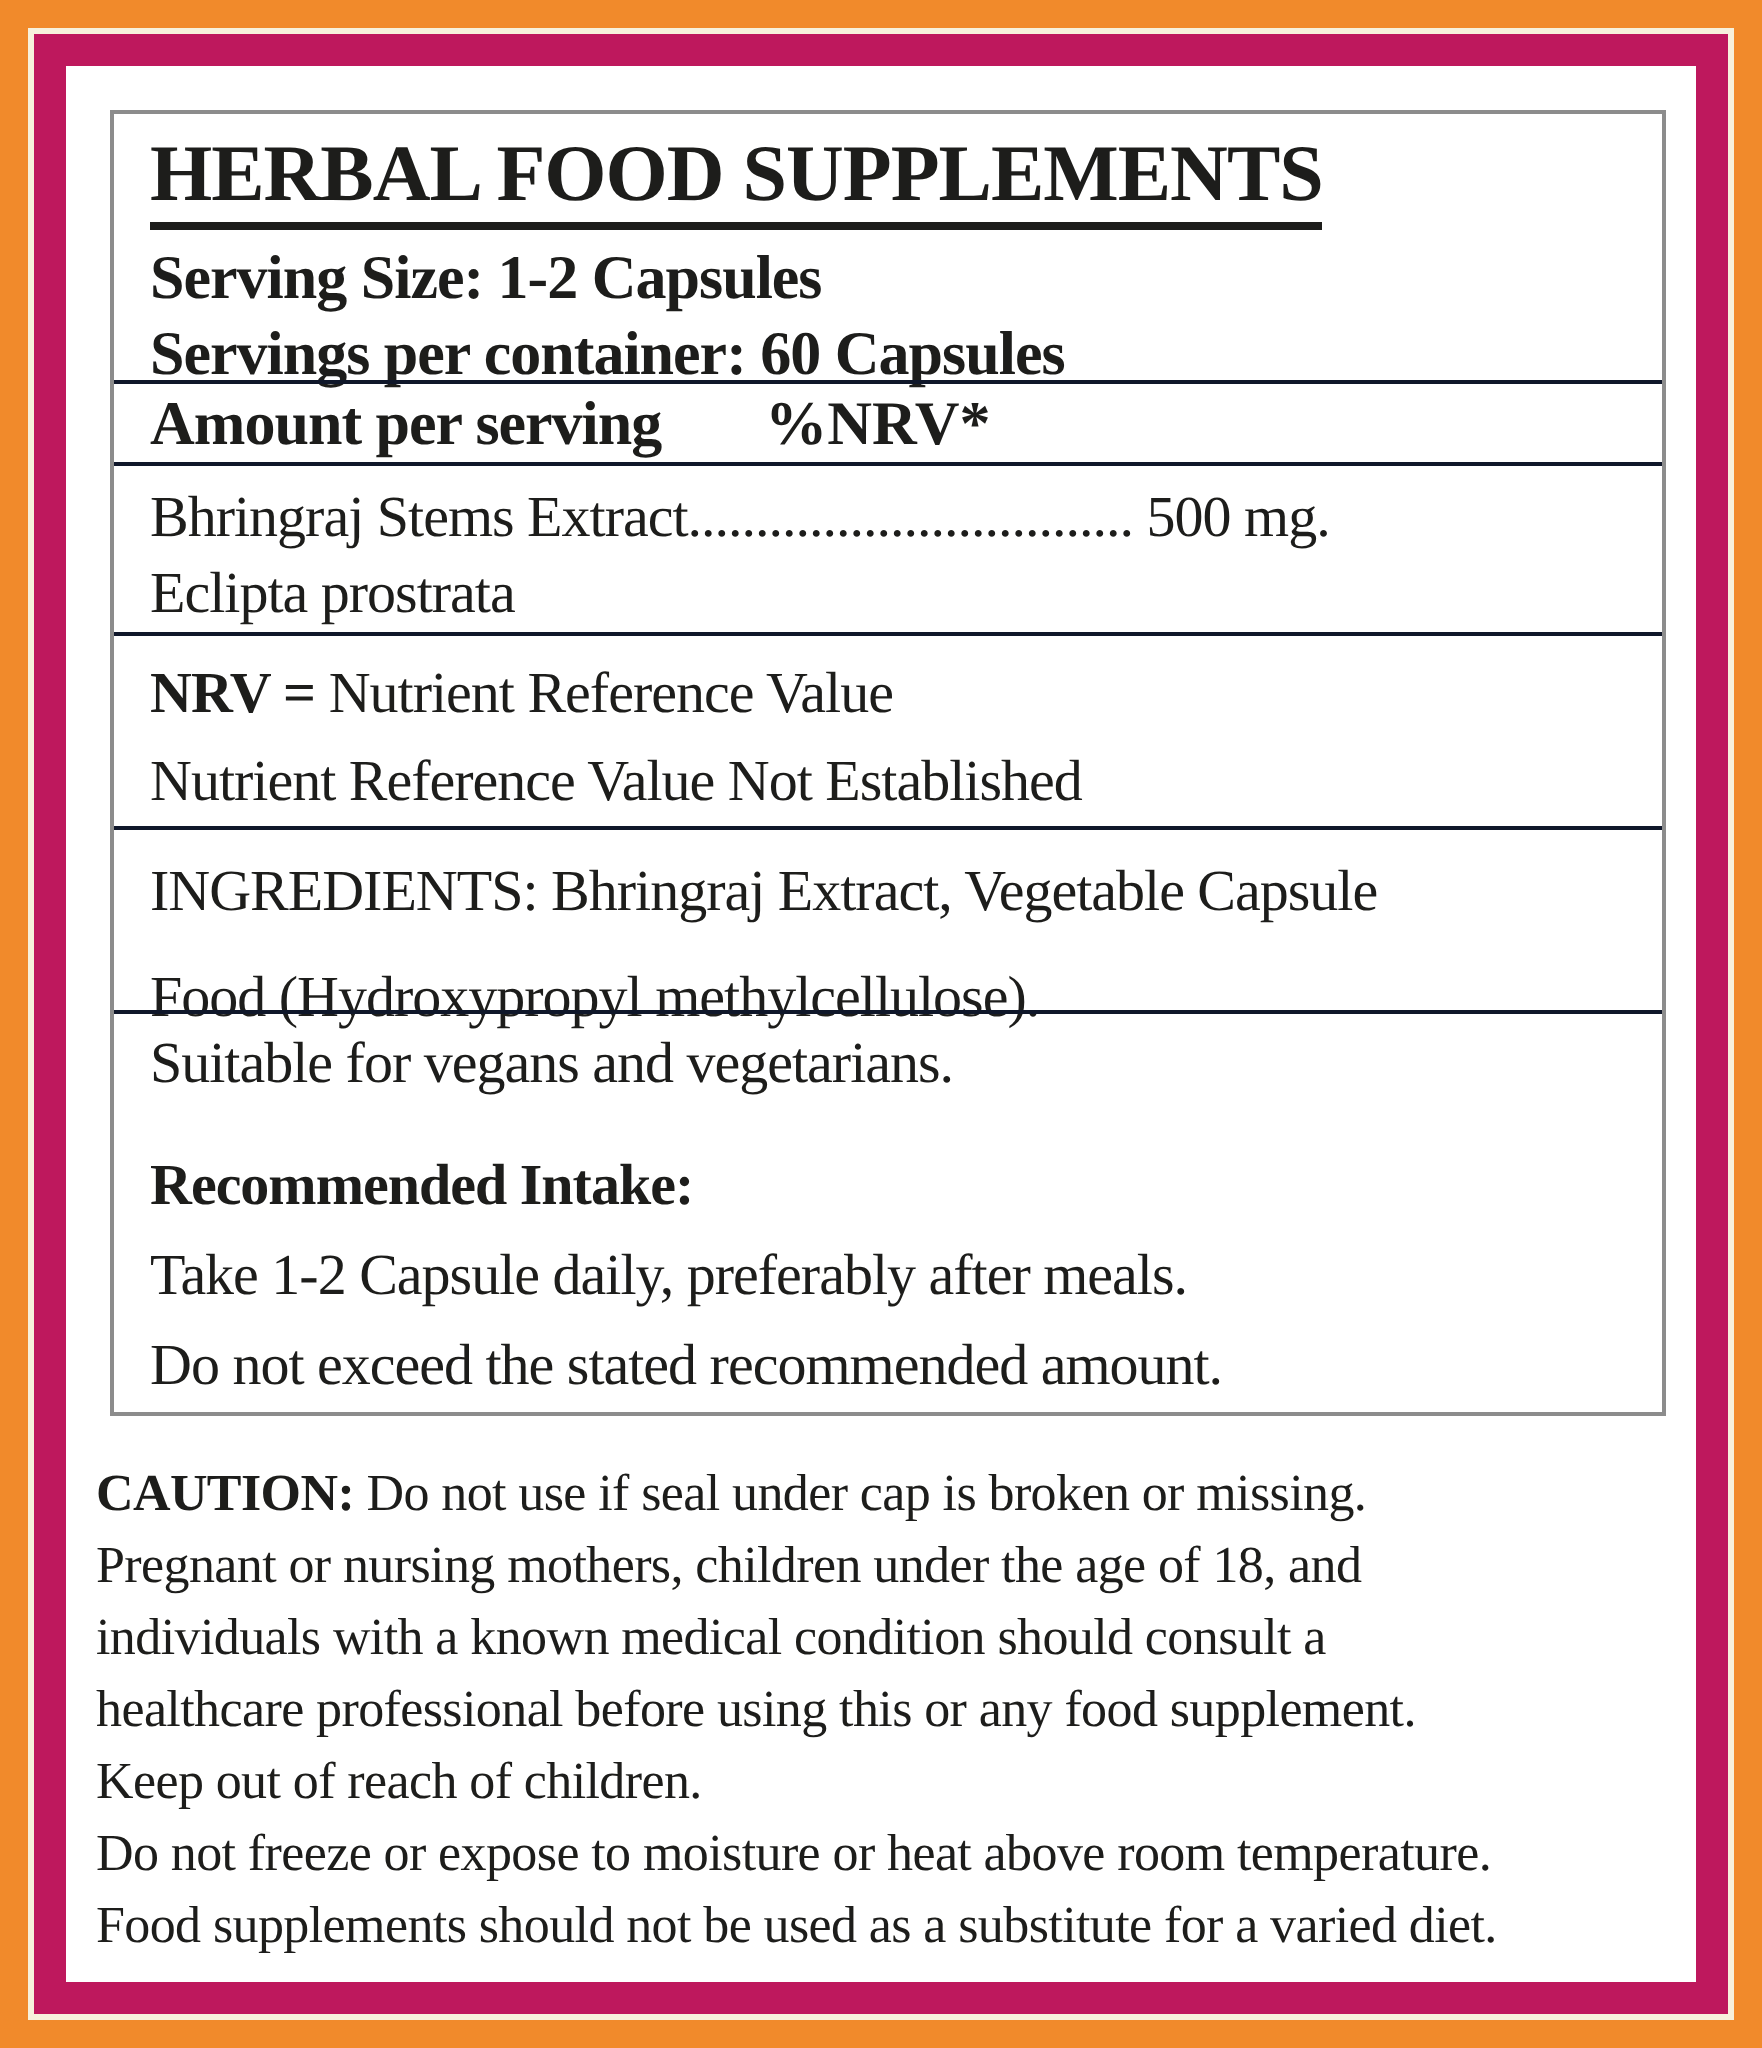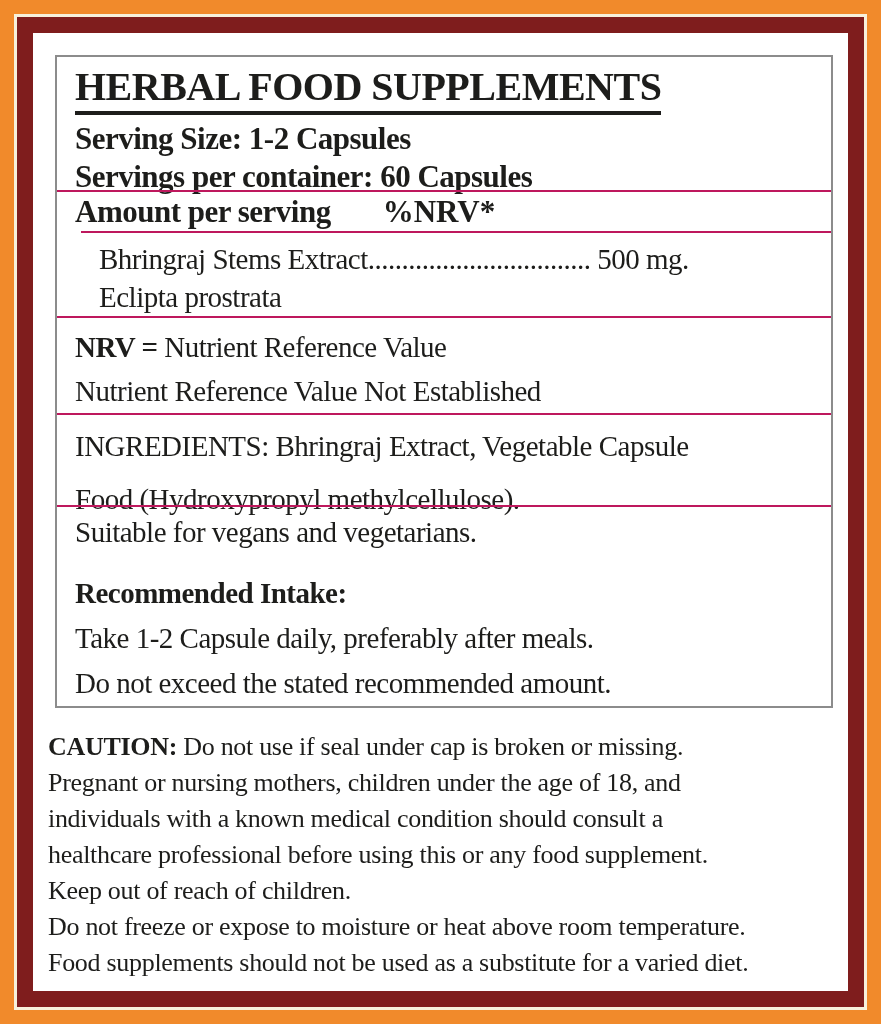--- a/index.html
+++ b/index.html
@@ -17,21 +17,21 @@
 
   
   .label-box {
     position: absolute;
     left: 22px; top: 22px;
     width: 778px; height: 653px;
     border: 2px solid #8c8c8c;
     display: flex; flex-direction: column;
     background: #ffffff;
   }
-  .row { border-top: 2px solid #be185d; }
+  .row { border-top: 2px solid #0f172a; }
   .row:first-child { border-top: none; }
 
   .header-block { height: 133px; padding: 8px 0 0 18px; }
   .title {
     display: inline-block;
     font-size: 40px; font-weight: bold;
     letter-spacing: -0.5px;
     line-height: 44px;
     border-bottom: 4px solid #1d1d1b;
     padding-bottom: 2px;
@@ -45,21 +45,21 @@
   .serving-line.first { margin-top: 5px; }
 
   .amount-row {
     height: 50px;
     display: flex; align-items: center;
     padding-left: 18px;
   }
   .amount-left { font-size: 31px; font-weight: bold; letter-spacing: -0.5px; white-space: nowrap; }
   .amount-right { font-size: 31px; font-weight: bold; margin-left: 52px; white-space: nowrap; }
 
-  .nutrient-row { height: 87px; padding: 7px 0 0 18px; margin-left: 24px; }
+  .nutrient-row { height: 87px; padding: 7px 0 0 18px; }
   .nutrient-row div { font-size: 29px; line-height: 38px; letter-spacing: -0.5px; white-space: nowrap; }
 
   .nrv-row { height: 102px; padding: 7px 0 0 18px; }
   .nrv-row div { font-size: 29px; line-height: 44px; letter-spacing: -0.5px; white-space: nowrap; }
   .bold-prefix { font-weight: bold; }
 
   .ingredients-row { height: 92px; padding: 5px 0 0 18px; }
   .ingredients-row div { font-size: 29px; line-height: 53px; letter-spacing: -0.5px; white-space: nowrap; }
 
   .usage-row { flex: 1; padding: 3px 0 0 18px; }
@@ -76,21 +76,21 @@
     font-size: 26px; line-height: 36px;
     letter-spacing: -0.3px;
     white-space: nowrap;
   }
 </style>
 </head>
 <body>
 
 <div class="frame-orange" style="background:#F18A2B;">
   <div class="frame-cream" style="background:#F7F1DC;">
-    <div class="frame-green" style="background:#7f1d1d;">
+    <div class="frame-green" style="background:#be185d;">
       <div class="frame-white">
 
         <div class="label-box">
 
           <div class="row header-block">
             <div>
               <span class="title">HERBAL FOOD SUPPLEMENTS</span>
             </div>
             <div class="serving-line first">Serving Size: 1-2 Capsules</div>
             <div class="serving-line">Servings per container: 60 Capsules</div>

